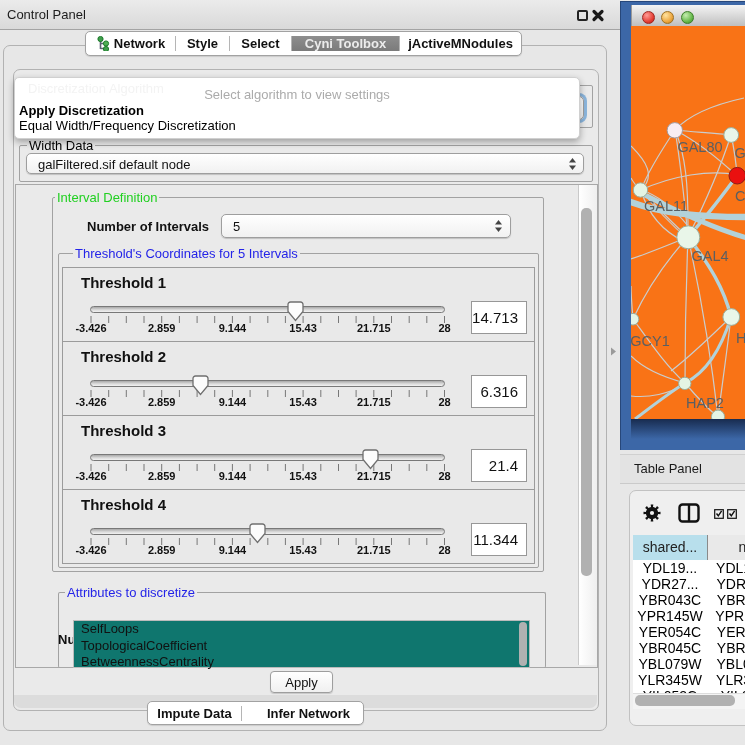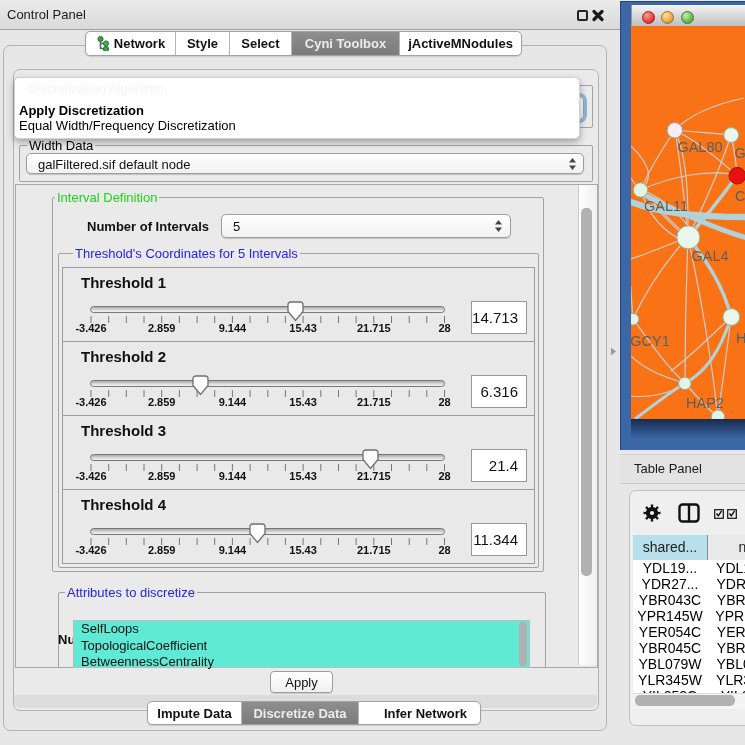--- a/index.html
+++ b/index.html
@@ -6,41 +6,41 @@
 body{width:745px;height:745px;overflow:hidden;font-family:"Liberation Sans",sans-serif;background:#e7e7e7;}
 #root{position:relative;width:745px;height:745px;overflow:hidden;}
 .abs{position:absolute;}
 .titlebar{left:0;top:0;width:745px;height:29px;background:linear-gradient(#ebebeb,#d9d9d9);border-bottom:1px solid #a3a3a3;}
 .tbtext{left:7px;top:7px;font-size:13px;color:#1c1c1c;}
 .floatico{left:577px;top:10px;width:7px;height:7px;border:2px solid #222;border-radius:2px;}
 .outerpanel{left:3px;top:45px;width:602px;height:684px;border:1px solid #b2b2b2;border-radius:7px;background:#e7e7e7;}
 .innerpanel{left:13px;top:69px;width:584px;height:640px;border:1px solid #b2b2b2;border-radius:7px;background:#eaeaea;}
 .innerbottom{left:14px;top:695px;width:583px;height:13px;background:#dcdcdc;border-radius:0 0 7px 7px;}
 
-.seg{display:flex;background:#fff;border:1px solid #a2a2a2;border-radius:5px;box-shadow:0 1px 1px rgba(0,0,0,0.12);overflow:hidden;}
+.seg{display:flex;background:#fff;border:1px solid #a2a2a2;border-radius:5px;box-shadow:0 1px 1px rgba(0,0,0,0.12);overflow:hidden;align-items:center;}
 .seg div{font-size:13px;font-weight:bold;color:#111;display:flex;align-items:center;justify-content:center;border-right:1px solid #b5b5b5;white-space:nowrap;}
 .seg div:last-child{border-right:none;}
 .seg div.sel{background:linear-gradient(#8e8e8e,#7b7b7b);color:#ececec;font-weight:bold;}
 
 .group{border:1px solid #a2a2a2;border-radius:2px;}
 .glabel{position:absolute;top:-8px;font-size:13px;background:#eaeaea;padding:0 2px;line-height:15px;white-space:nowrap;}
 
 .combo{background:linear-gradient(#ffffff,#f1f1f1);border:1px solid #9e9e9e;border-radius:5px;box-shadow:0 1px 1px rgba(0,0,0,0.18);font-size:13px;color:#111;}
 .combo .ctext{position:absolute;left:11px;top:50%;transform:translateY(-50%);}
 .updn{position:absolute;top:50%;transform:translateY(-50%);}
 
 .tbox{left:62px;width:471px;height:73px;border:1px solid #9b9b9b;background:#e9e9e9;}
 .ttitle{position:absolute;left:18px;top:6px;font-size:15px;font-weight:bold;color:#111;}
 .track{position:absolute;left:27px;width:353px;height:5px;top:38px;border-radius:4px;border:1px solid #787878;background:linear-gradient(#a8a8a8,#d9d9d9 55%,#f2f2f2);}
 .vbox{position:absolute;left:408px;top:33px;width:46px;height:31px;background:#fff;border:1px solid #979797;font-size:15px;color:#111;text-align:right;line-height:32px;padding-right:8px;}
 .ticklabel{position:absolute;top:54px;font-size:11px;font-weight:bold;color:#111;transform:translateX(-50%);}
 
 .sbthumb{background:#b1b1b1;border-radius:5px;}
 
-.list{left:73px;top:620px;width:455px;background:#5eead4;border:1px solid #bbb;}
+.list{left:73px;top:620px;width:455px;background:#0f766e;border:1px solid #bbb;}
 .listitem{font-size:13px;color:#111;padding-left:7px;height:16.5px;line-height:16.5px;}
 
 .popup{left:14px;top:77px;width:564px;height:60px;background:#fff;border:1px solid #d0d0d0;border-radius:5px;box-shadow:0 3px 7px rgba(0,0,0,0.32);}
 .btn{background:linear-gradient(#ffffff,#f0f0f0);border:1px solid #9e9e9e;border-radius:4px;box-shadow:0 1px 1px rgba(0,0,0,0.15);font-size:13px;color:#111;display:flex;align-items:center;justify-content:center;}
 </style>
 </head>
 <body>
 <div id="root">
 
   <div class="abs titlebar"></div>
@@ -273,26 +273,26 @@
     <div class="listitem">SelfLoops</div>
     <div class="listitem">TopologicalCoefficient</div>
     <div class="listitem">BetweennessCentrality</div>
   </div>
   <div class="abs sbthumb" style="left:519px;top:622px;width:8px;height:44px;"></div>
 
   <div class="abs btn" style="left:270px;top:671px;width:61px;height:20px;">Apply</div>
 
   <div class="abs seg" style="left:147px;top:701px;height:22px;">
     <div style="width:93px;">Impute Data</div>
-    <div style="width:116px;" class="sel">Discretize Data</div>
     <div style="width:109px;padding-left:12px;">Infer Network</div>
   </div>
 
   <div class="abs popup">
     <div class="abs" style="left:13px;top:3px;font-size:13px;color:#f3f3f3;">Discretization Algorithm</div>
+    <div class="abs" style="left:0;top:9px;width:564px;text-align:center;font-size:13px;color:#ababab;">Select algorithm to view settings</div>
     <div class="abs" style="left:4px;top:25px;font-size:13px;font-weight:bold;color:#000;">Apply Discretization</div>
     <div class="abs" style="left:4px;top:32px;font-size:13px;color:#000;margin-top:8px;">Equal Width/Frequency Discretization</div>
   </div>
 
   <svg class="abs" style="left:609px;top:347px" width="8" height="9" viewBox="0 0 8 9">
       <path d="M2 0.5 L7 4.5 L2 8.5 Z" fill="#9a9a9a"></path>
     </svg>
 
   <div class="abs" style="left:620px;top:1px;width:125px;height:448px;background:#3c67a7;border-top:1px solid #27477a;border-left:1px solid #27477a;"></div>
 

